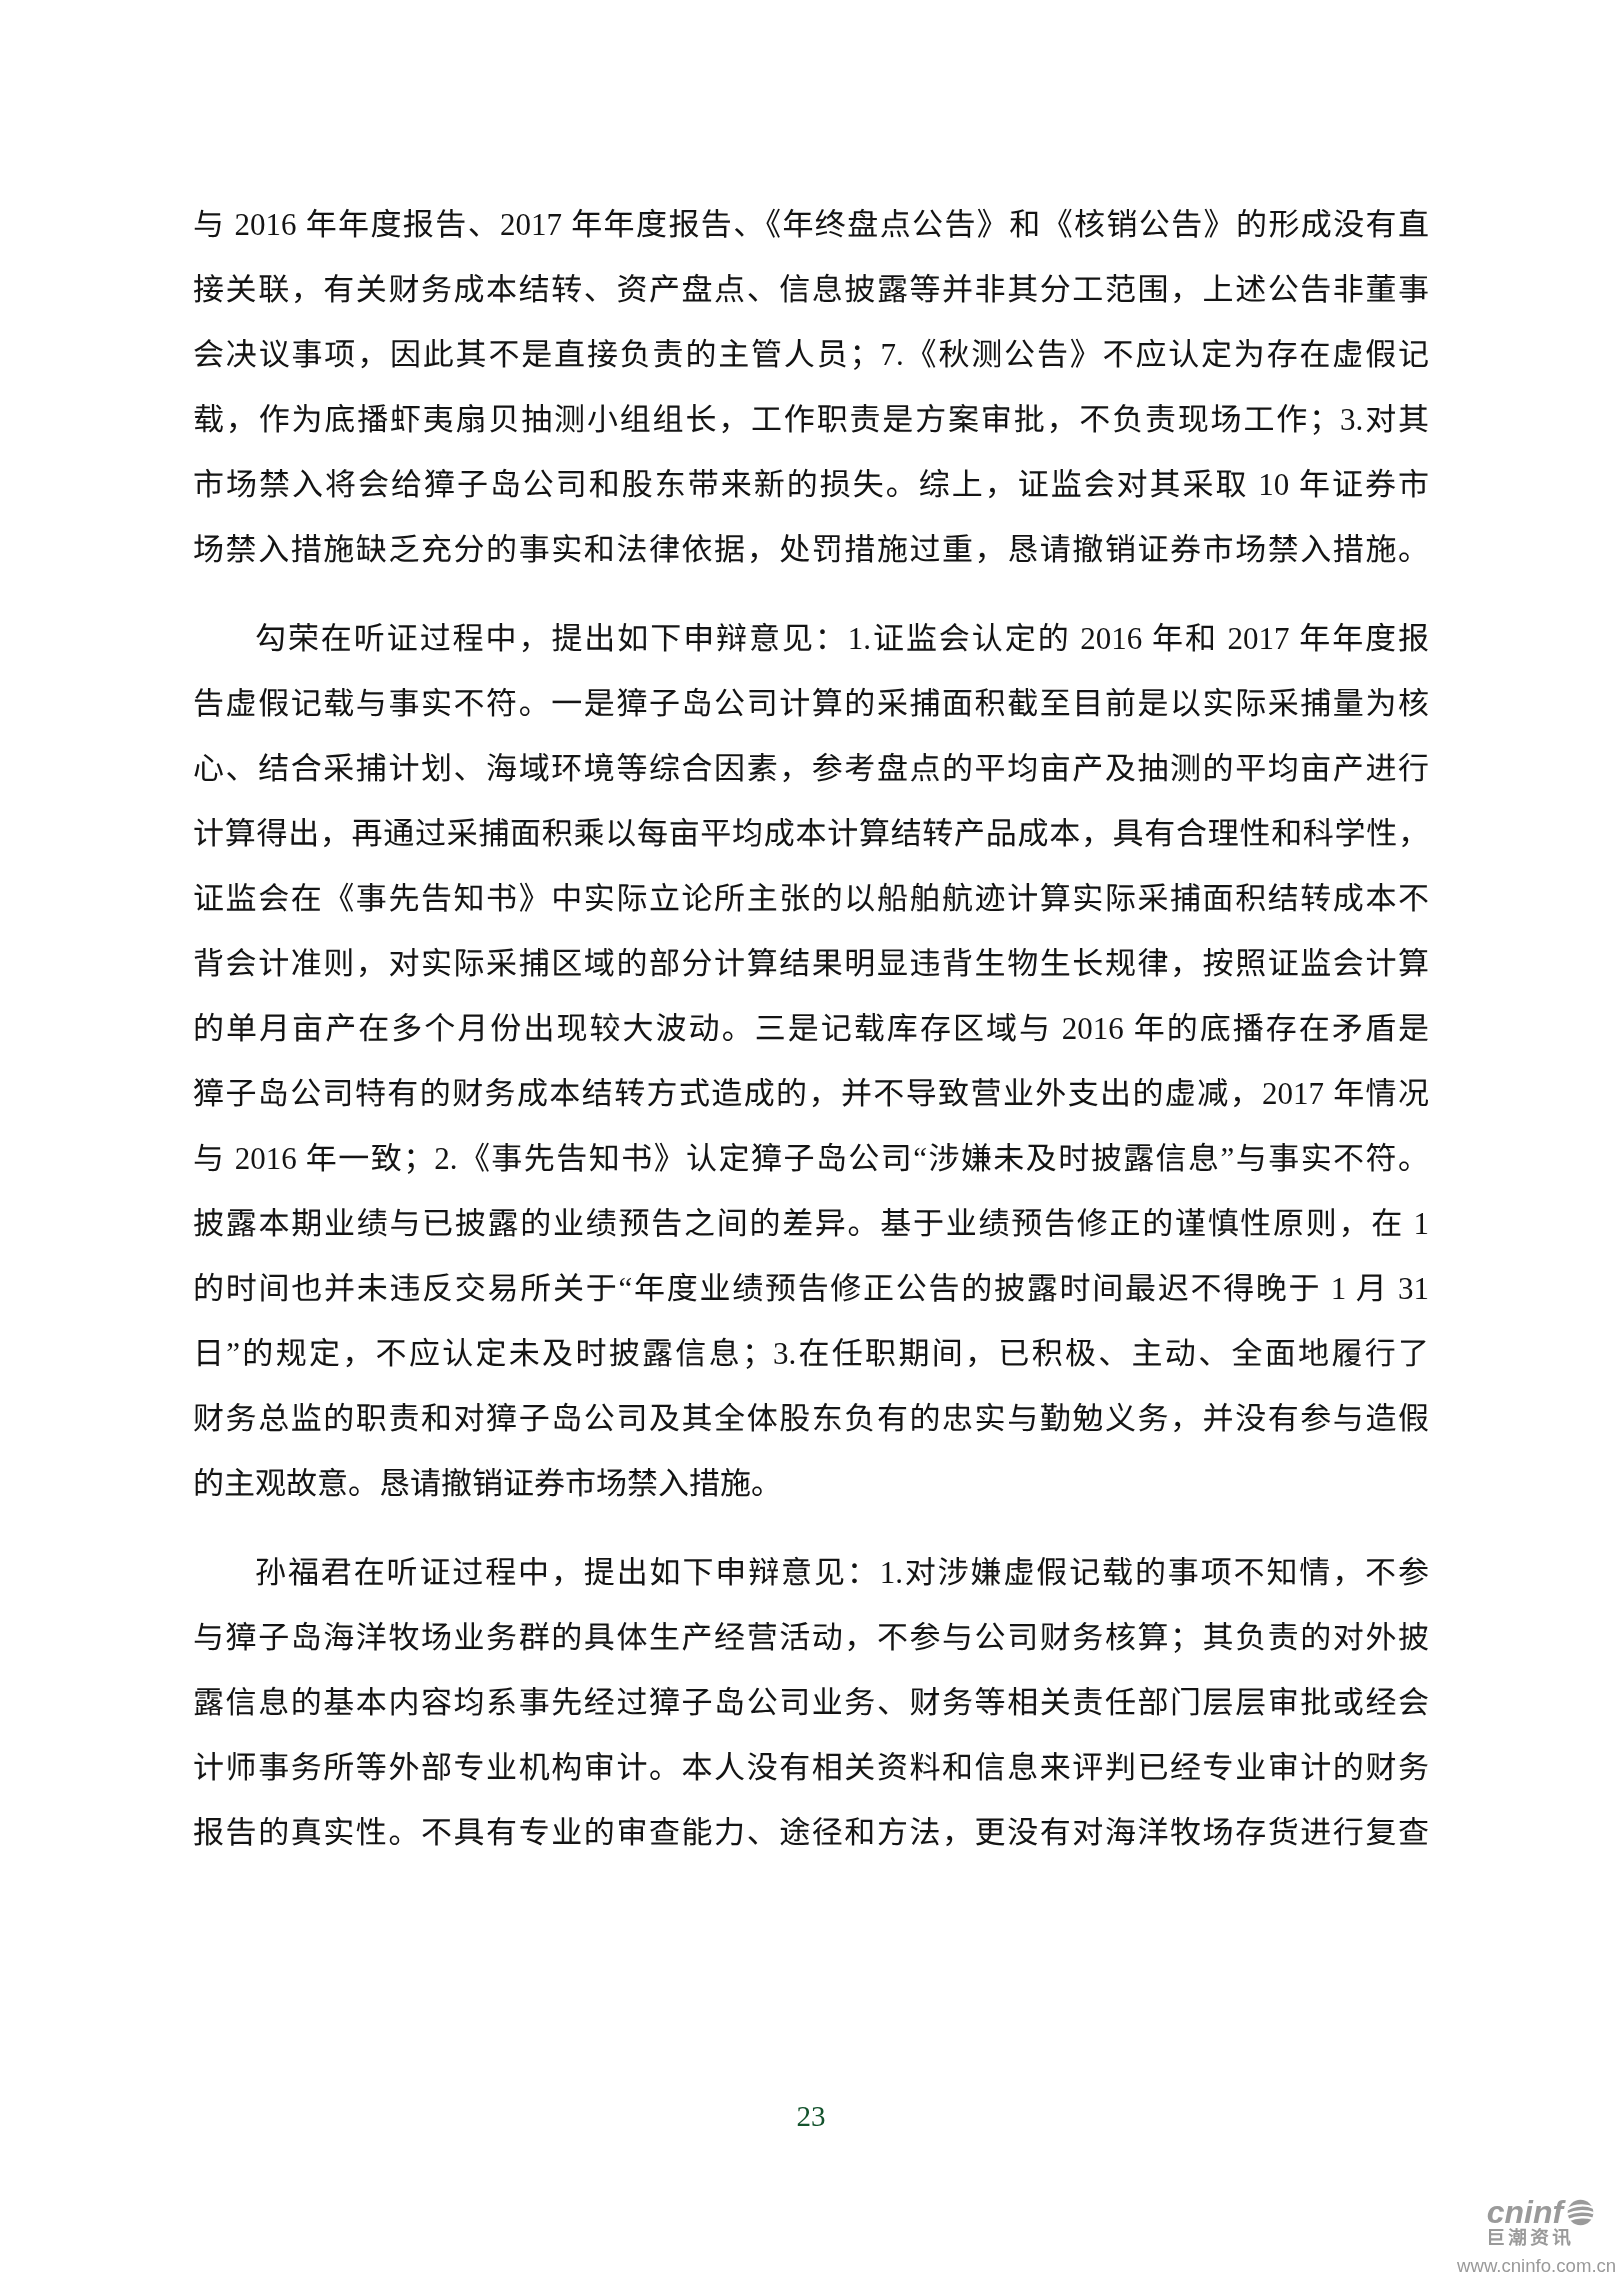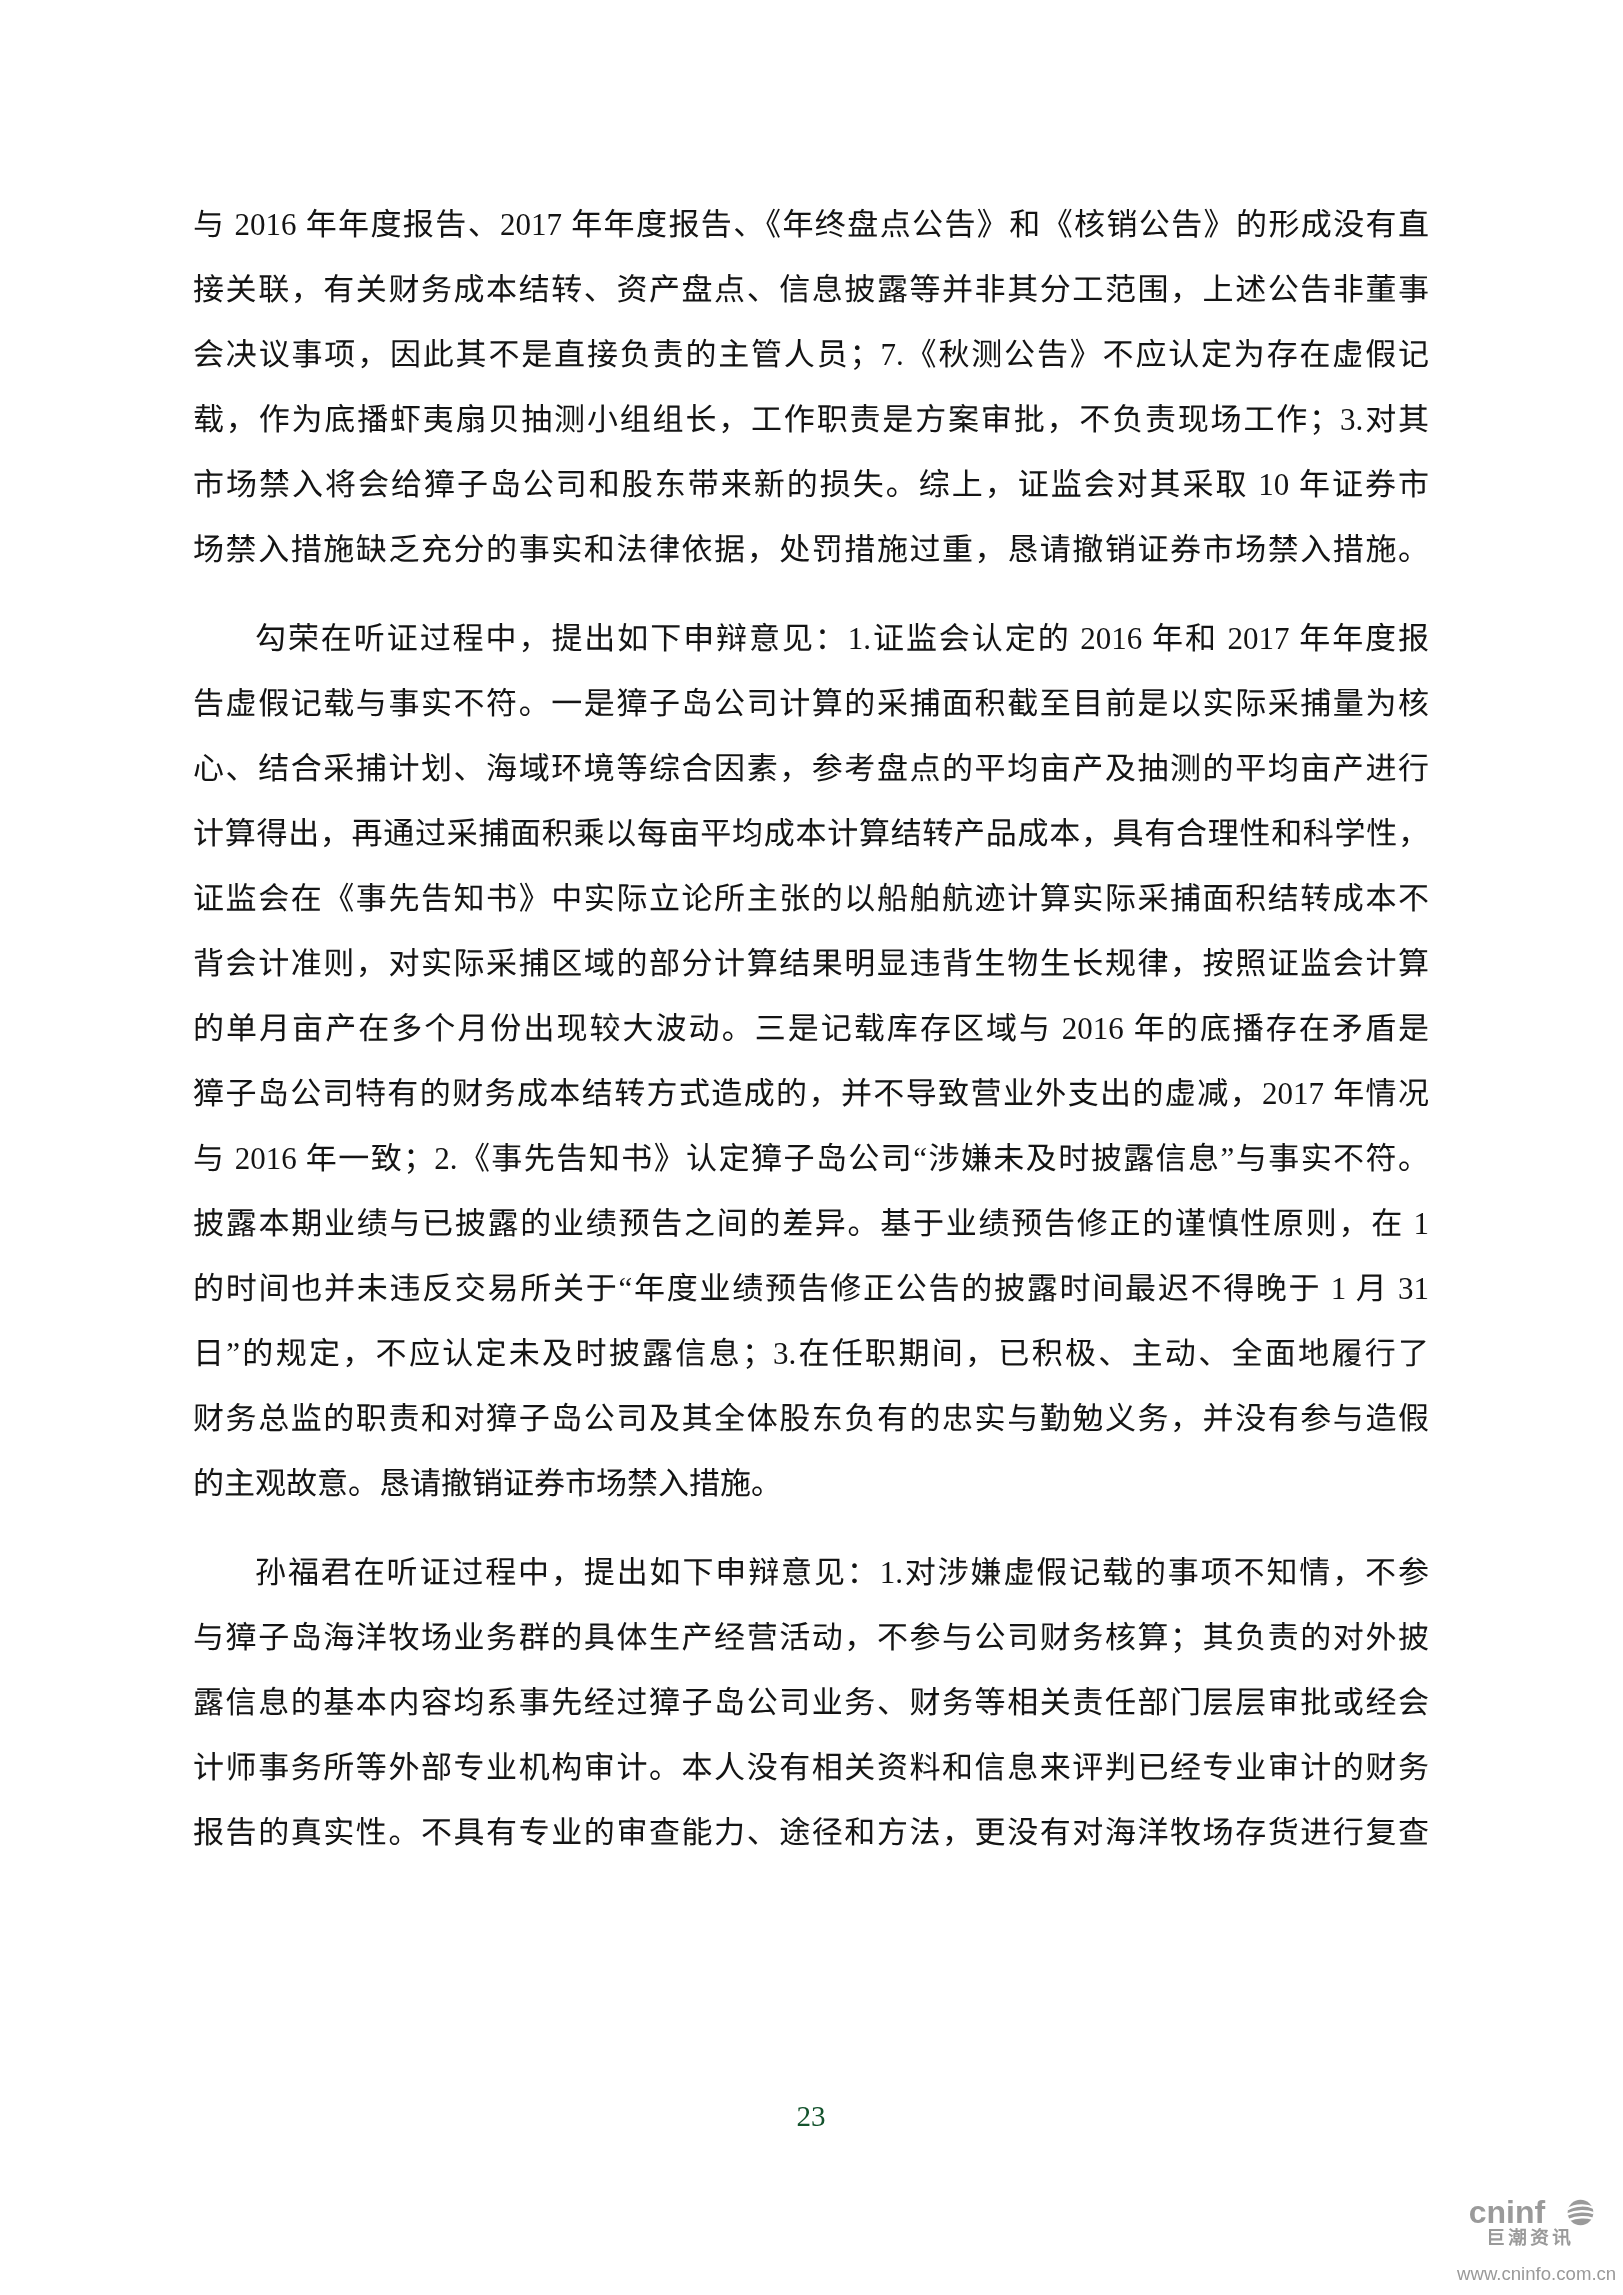--- a/index.html
+++ b/index.html
@@ -48,42 +48,43 @@
     right: 6.8px;
     width: 220px;
     color: #9a9a9a;
     text-align: right;
     user-select: none;
   }
   .logo-row1 {
     display: flex;
     align-items: center;
     justify-content: flex-end;
-    gap: 22px;
+    gap: 4px;
     margin-right: 22px;
+    font-style: italic;
   }
   .brand {
     font-family: "Liberation Sans", "DejaVu Sans", sans-serif;
     font-weight: bold;
     font-size: 32px;
     line-height: 30px;
     letter-spacing: 0px;
   }
   .globe { width: 27px; height: 27px; display: block; }
   .logo-row2 {
     margin-top: 0.8px;
     margin-right: 42px;
     font-size: 18.6px;
     line-height: 20px;
     letter-spacing: 3.4px;
     font-weight: bold;
     font-family: Liberation Sans, sans-serif;
   }
   .logo-row3 {
-    margin-top: 16px;
+    margin-top: 8px;
     font-size: 18.6px;
     line-height: 20px;
     font-family: "Liberation Sans", "DejaVu Sans", sans-serif;
   }
 </style>
 </head>
 <body>
 
 <div class="page">
 

